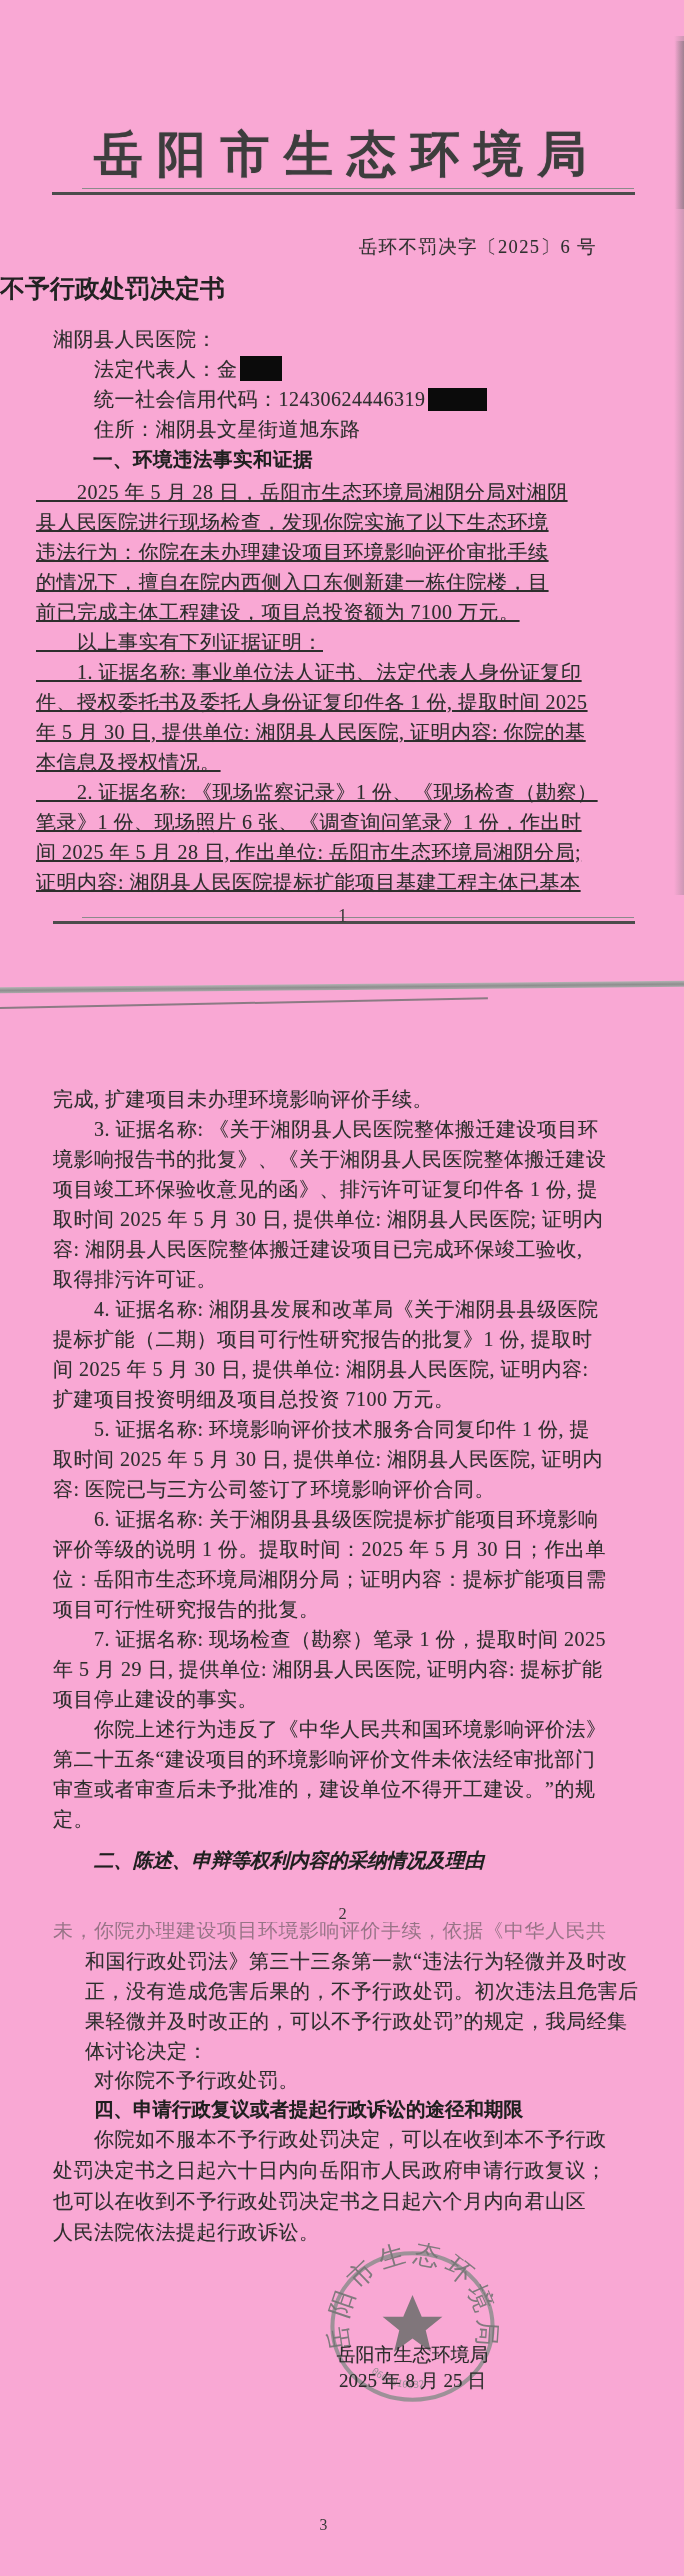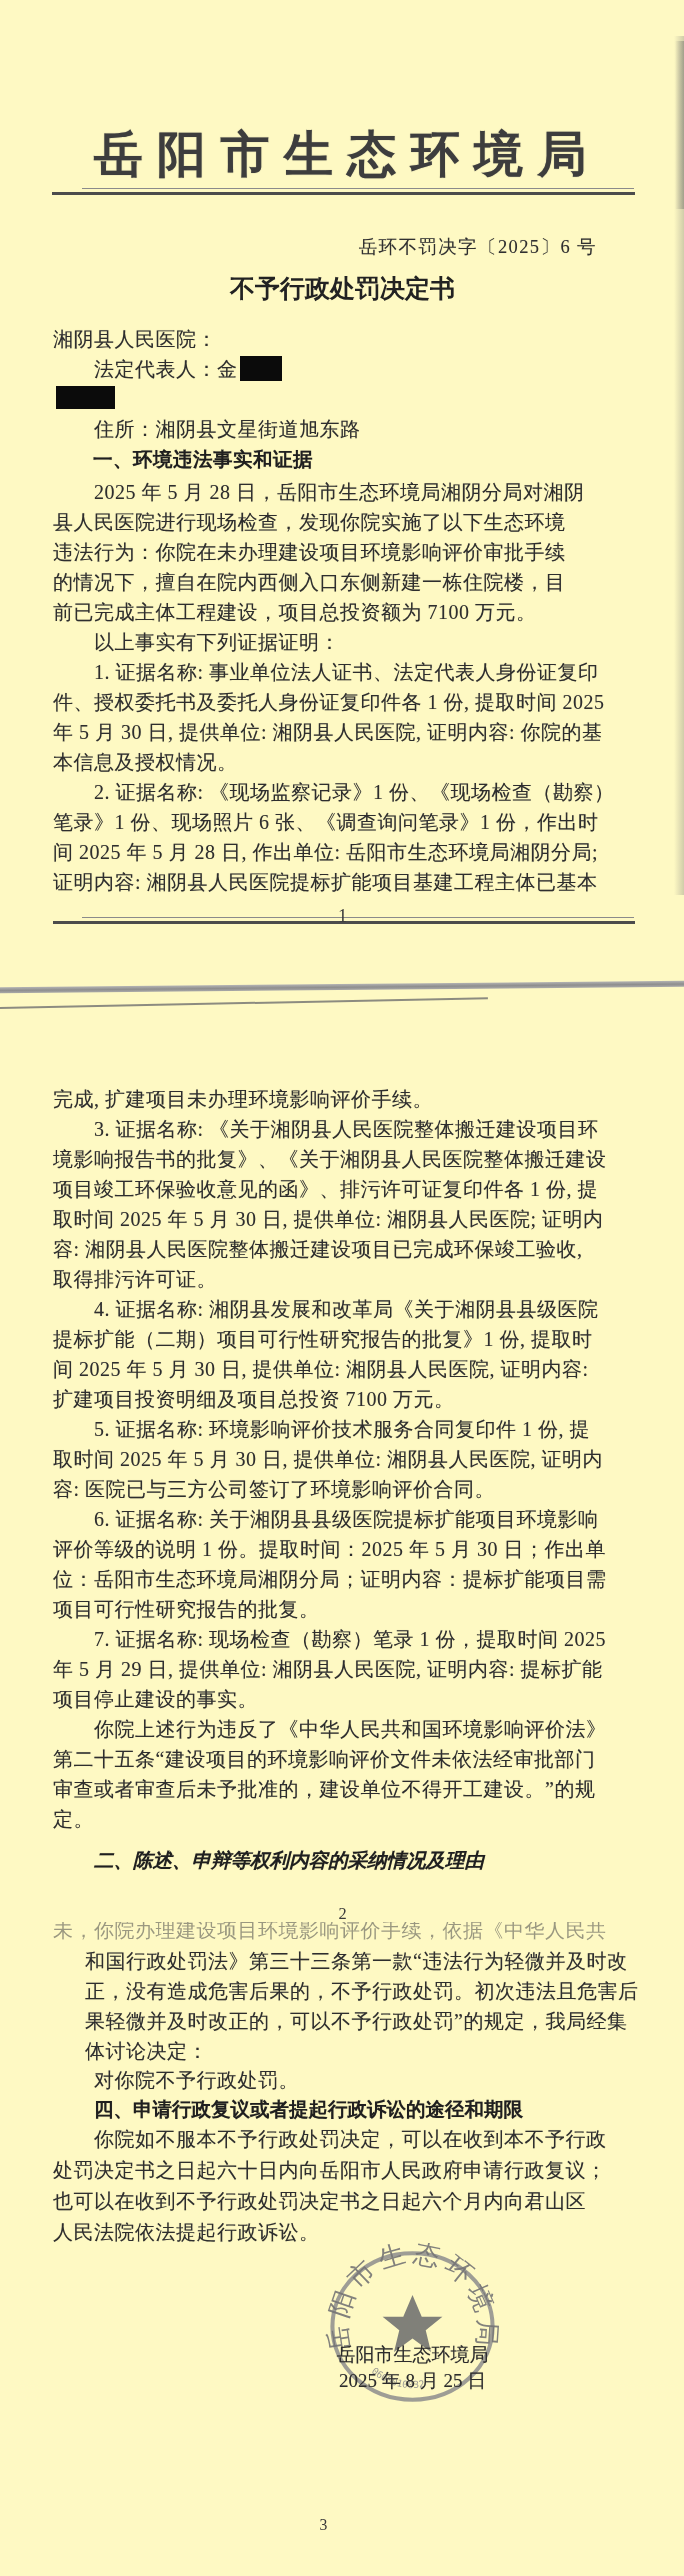--- a/index.html
+++ b/index.html
@@ -1,26 +1,26 @@
 <!DOCTYPE html>
 <html style="font-size:11px"><head>
 <meta charset="utf-8">
 <style>
   html,body{margin:0;padding:0;}
   body{background:#f6f6f4;font-family:"Liberation Serif","DejaVu Serif",serif;}
-  #canvas{position:relative;width:685px;height:2576px;margin:0 auto;background:#fef9c3;overflow:hidden;color:#2e2e2e;}
+  #canvas{position:relative;width:685px;height:2576px;margin:0 auto;background:#f9a8d4;overflow:hidden;color:#2e2e2e;}
   .abs{position:absolute;}
   .ink{color:#2e2e2e;text-shadow:0 0 0.7px rgba(60,60,60,.35);}
   
   .letterhead{left:0;right:0;top:122px;text-align:center;font-size:49px;font-weight:bold;
     letter-spacing:14.4px;text-indent:9.6px;color:#3d3d3d;text-shadow:0 0 1px rgba(70,70,70,.55);}
   .rule-thin{height:1.4px;background:#8b8b8b;}
   .rule-thick{height:2.7px;background:#4c4c4c;}
   .docnum{top:234px;right:88px;font-size:18.5px;letter-spacing:1.4px;color:#303030;text-align:right;}
-  .doc-title{left:0;right:0;top:272px;text-align:center;font-size:25px;font-weight:bold;color:#222;}
+  .doc-title{left:0;right:0;top:272px;text-align:left;font-size:25px;font-weight:bold;color:#222;}
   
   .flow{width:582px;}
   .doc-line{font-size:20px;letter-spacing:0.5px;white-space:nowrap;}
   .lh1 .doc-line{height:30px;}
   .lh2 .doc-line{height:30px;}
   .lh3 .doc-line{height:30px;margin-left:32px;}
   .lh4 .doc-line{height:31px;}
   .heading{font-family:"Liberation Sans","DejaVu Sans",sans-serif;font-weight:bold;font-size:19.5px;
     color:#1f1f1f;text-shadow:0 0 0.7px rgba(40,40,40,.4);white-space:nowrap;}
   .redact{display:inline-block;background:#0b0b0b;vertical-align:-4.8px;}
@@ -52,26 +52,26 @@
   <div class="abs letterhead">岳阳市生态环境局</div>
   <div class="abs rule-thin" style="left:82px;width:552px;top:188px;"></div>
   <div class="abs rule-thick" style="left:52px;width:583px;top:192px;"></div>
 
   <div class="abs docnum ink">岳环不罚决字〔2025〕6 号</div>
   <div class="abs doc-title">不予行政处罚决定书</div>
 
   <div class="abs flow lh1 ink" style="left:53px;top:326px;">
     <div class="doc-line">湘阴县人民医院：</div>
     <div class="doc-line"><span>　　法定代表人：金</span><span class="redact redact-a"></span></div>
-    <div class="doc-line"><span class="redact redact-b"></span></div>
+    <div class="doc-line"><span>　　统一社会信用代码：12430624446319</span><span class="redact redact-b"></span></div>
     <div class="doc-line">　　住所：湘阴县文星街道旭东路</div>
     <div class="doc-line heading">　　<span>一、环境违法事实和证据</span></div>
   </div>
 
-  <div class="abs flow lh1 ink" style="left:53px;top:479px;">
+  <div class="abs flow lh1 ink" style="left:36px;top:479px;text-decoration:underline;">
       <div class="doc-line">　　2025 年 5 月 28 日，岳阳市生态环境局湘阴分局对湘阴</div>
       <div class="doc-line">县人民医院进行现场检查，发现你院实施了以下生态环境</div>
       <div class="doc-line">违法行为：你院在未办理建设项目环境影响评价审批手续</div>
       <div class="doc-line">的情况下，擅自在院内西侧入口东侧新建一栋住院楼，目</div>
       <div class="doc-line">前已完成主体工程建设，项目总投资额为 7100 万元。</div>
       <div class="doc-line">　　以上事实有下列证据证明：</div>
       <div class="doc-line">　　1. 证据名称: 事业单位法人证书、法定代表人身份证复印</div>
       <div class="doc-line">件、授权委托书及委托人身份证复印件各 1 份, 提取时间 2025</div>
       <div class="doc-line">年 5 月 30 日, 提供单位: 湘阴县人民医院, 证明内容: 你院的基</div>
       <div class="doc-line">本信息及授权情况。</div>

